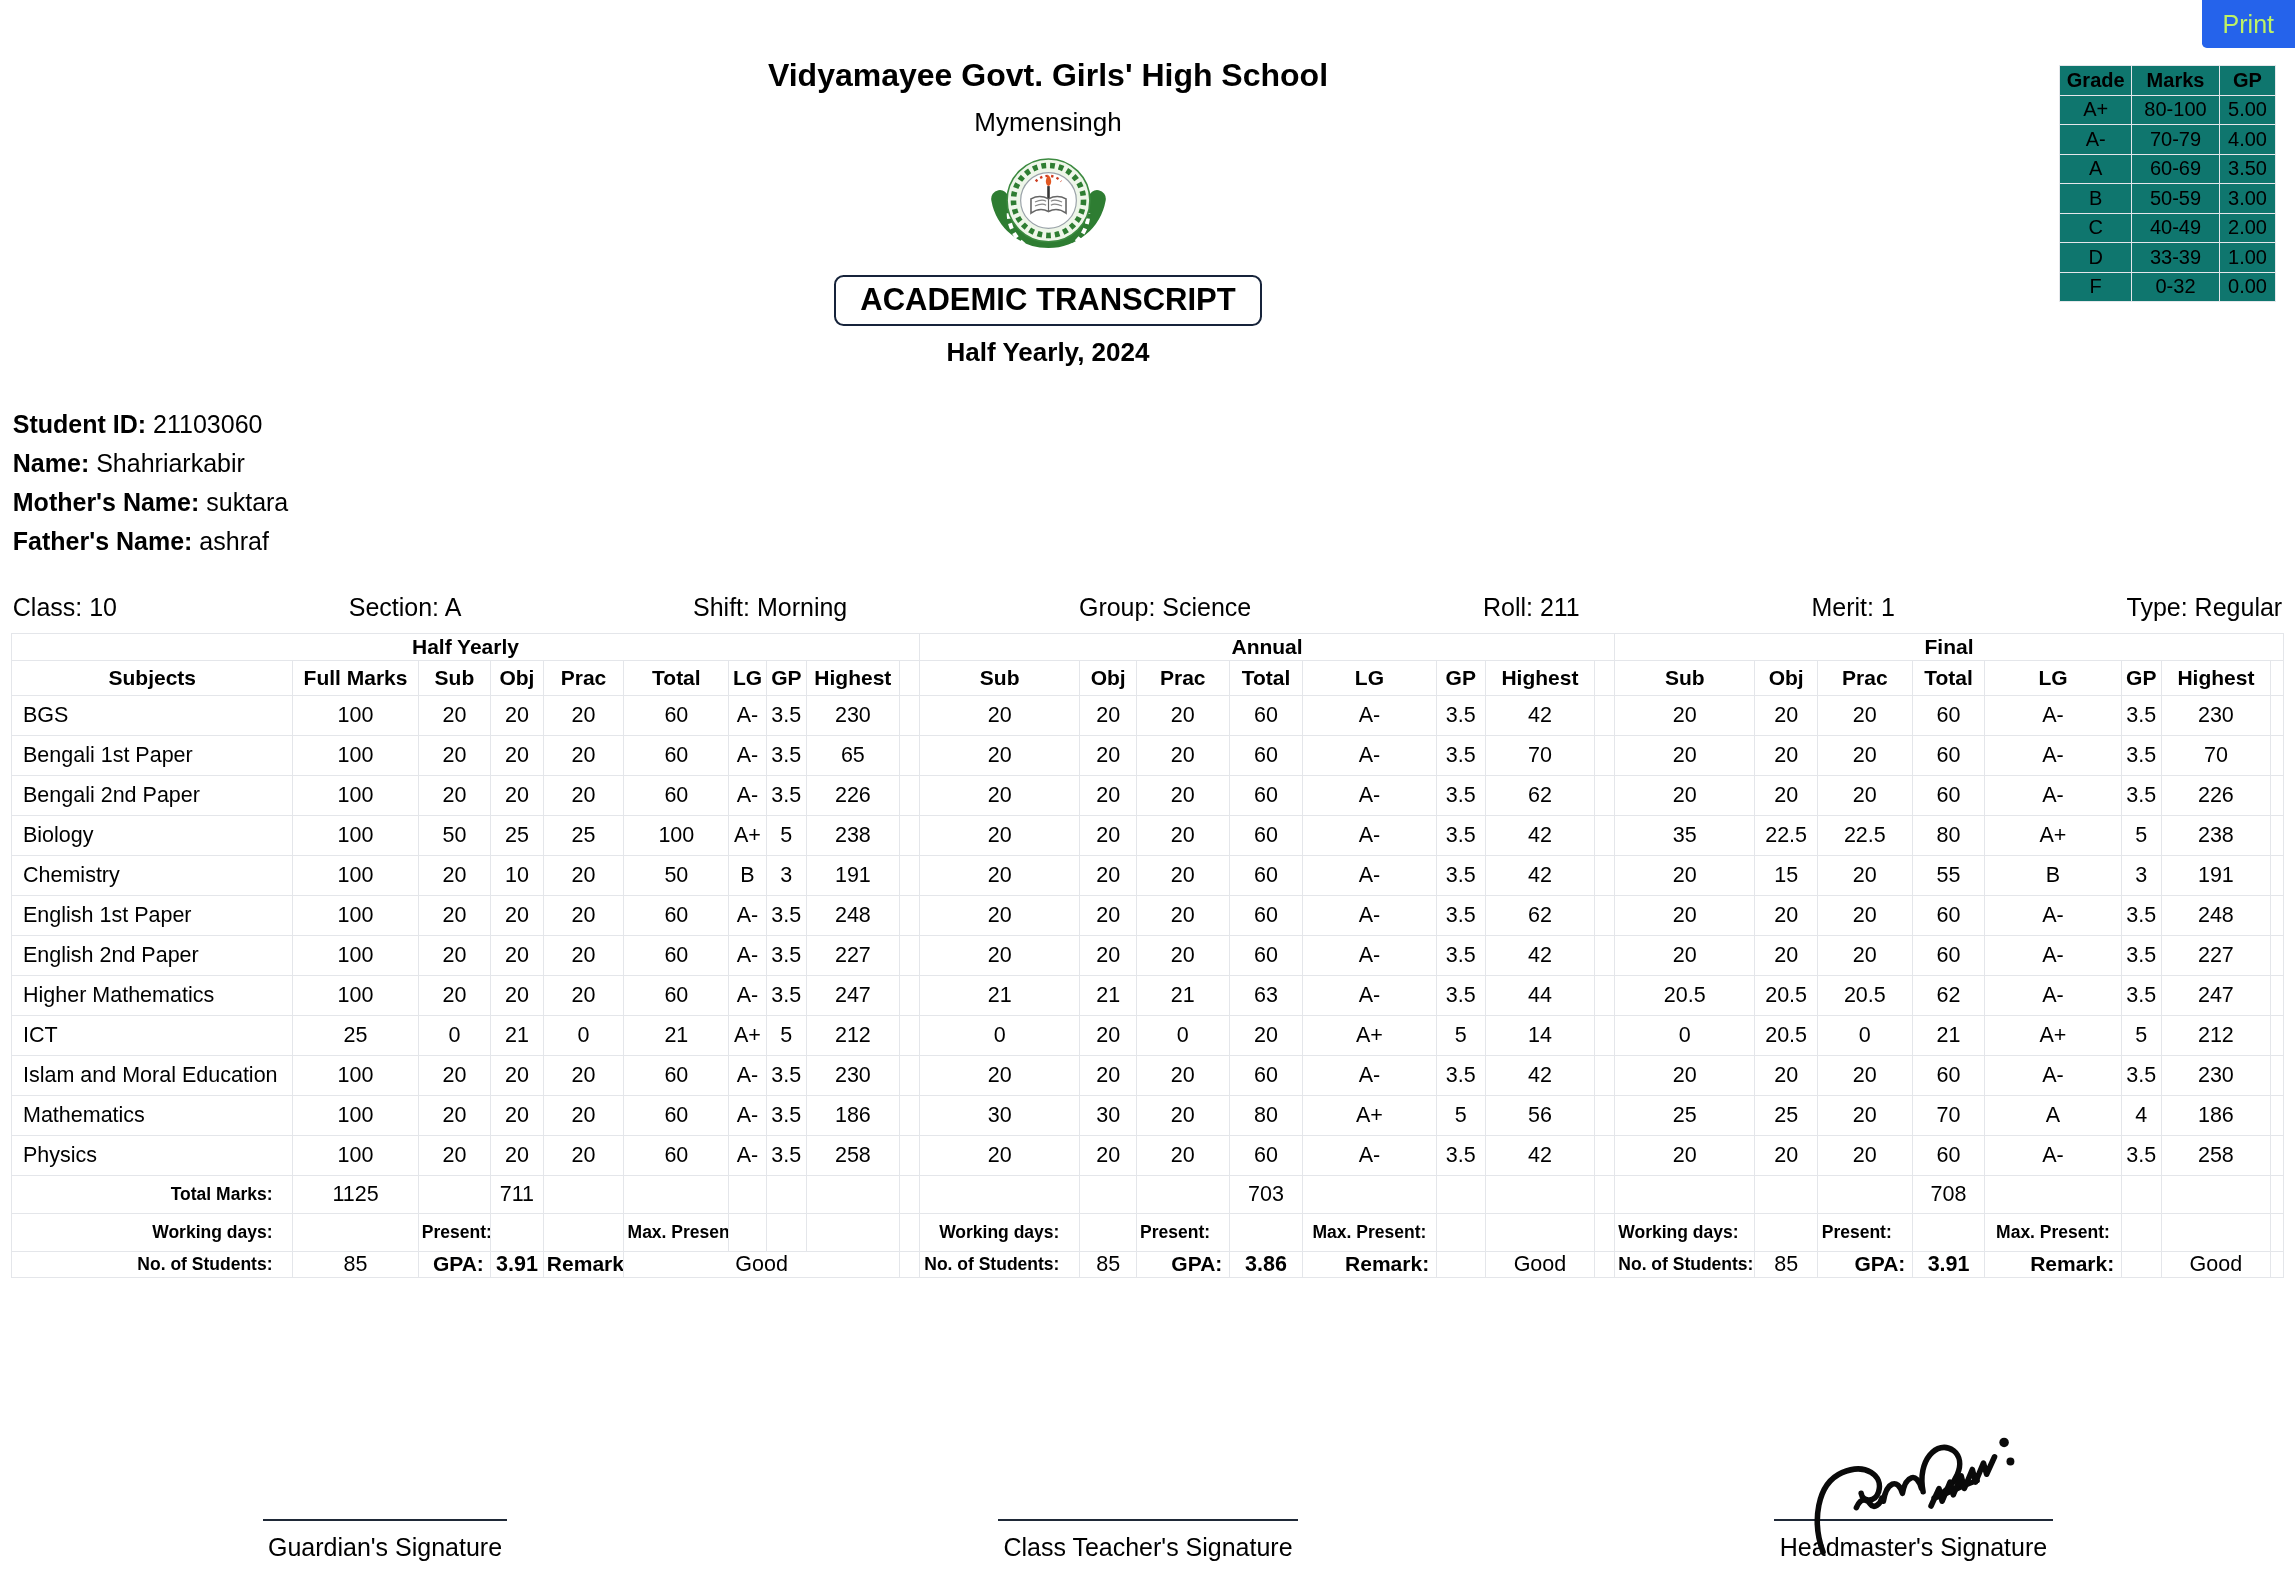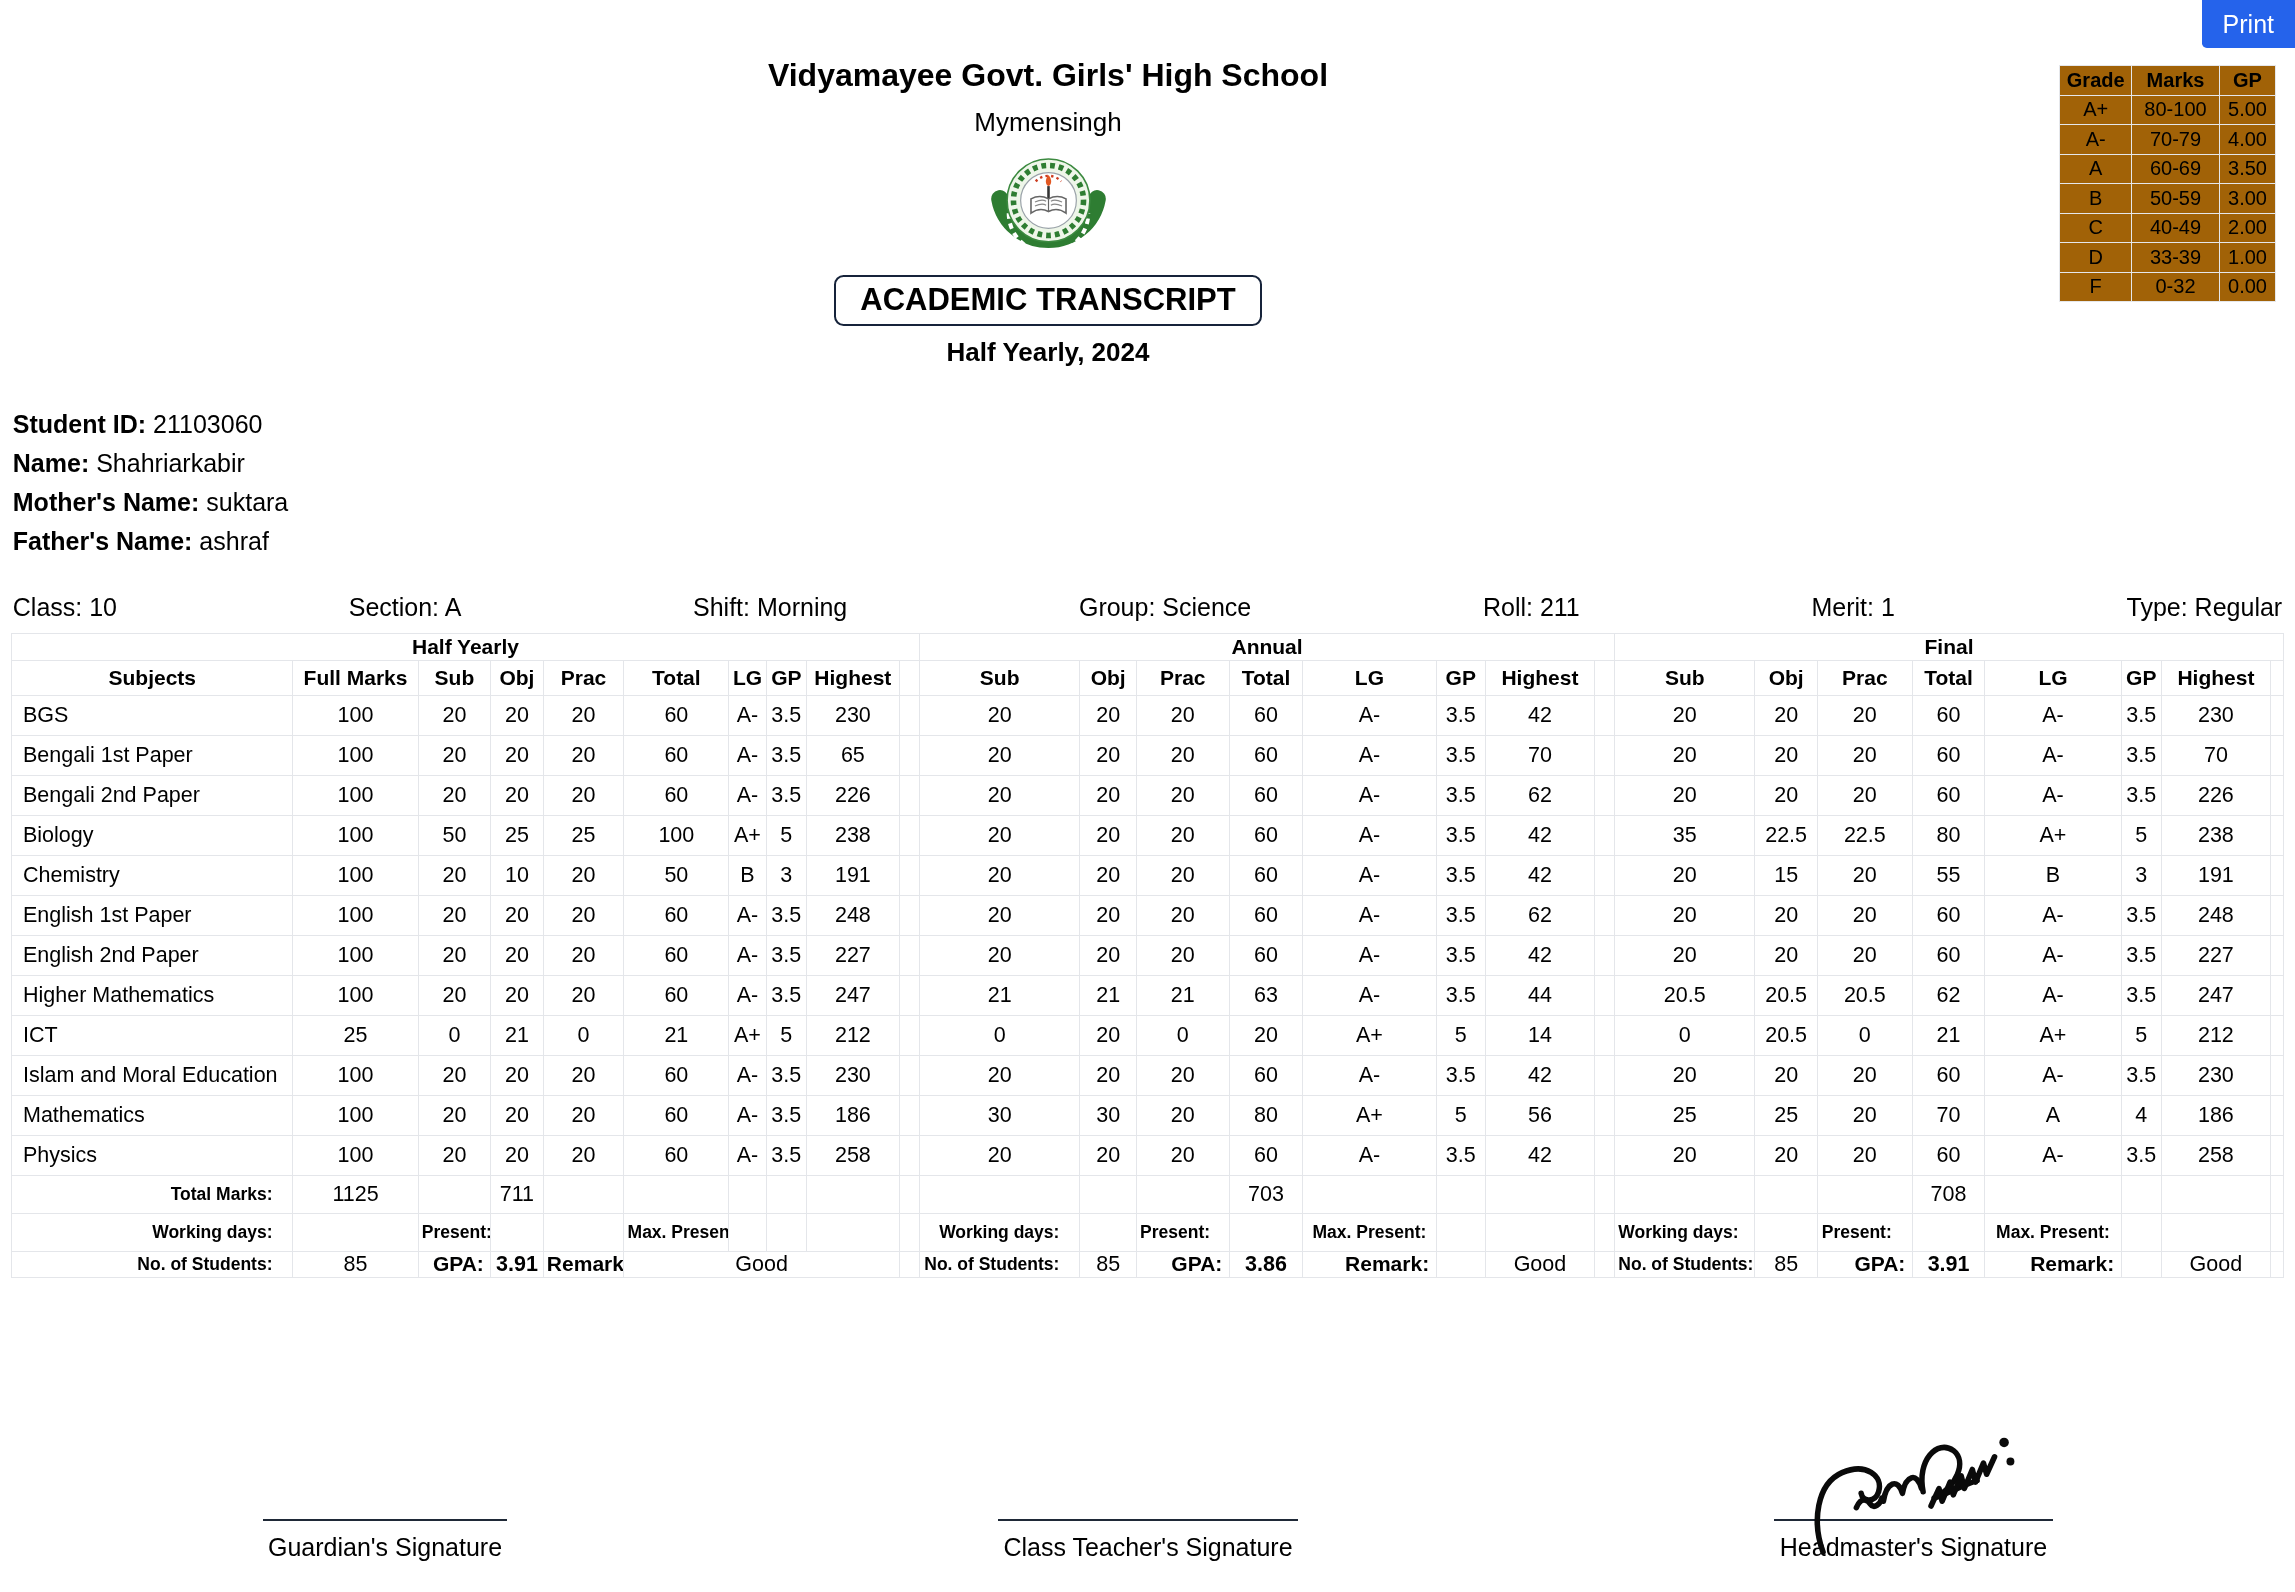--- a/index.html
+++ b/index.html
@@ -5,29 +5,29 @@
   * { box-sizing: border-box; }
   html,body { margin:0; padding:0; }
   body {
     width:2295px; height:1593px; position:relative; overflow:hidden;
     background:#ffffff; color:#000;
     font-family:"Liberation Sans", sans-serif;
   }
   
   .print-btn {
     position:absolute; top:0; right:0; z-index:5;
-    background:#2563eb; color:#ffffff; border:none; cursor:pointer;
+    background:#2563eb; color:#bef264; border:none; cursor:pointer;
     font-family:inherit; font-size:25px; padding:9.6px 21px;
     border-radius:0 0 0 4.8px;
   }
   
   .grade-table {
     position:absolute; top:65px; right:19px;
     border-collapse:collapse; font-size:20px; text-align:center;
-    background:#a16207;
+    background:#0f766e;
   }
   .grade-table th, .grade-table td {
     border:0.8px solid #e5e7eb; padding:2.4px 6.4px; height:29.5px; white-space:nowrap;
   }
   .grade-table th { font-weight:700; }
   .gt-c1{width:59px;} .gt-c2{width:88px;margin-left:8px;} .gt-c3{width:56px;}
 
   
   .header { width:2096px; padding-top:48px; text-align:center; }
   .school-name { font-size:32px; font-weight:700; margin:9px; }

